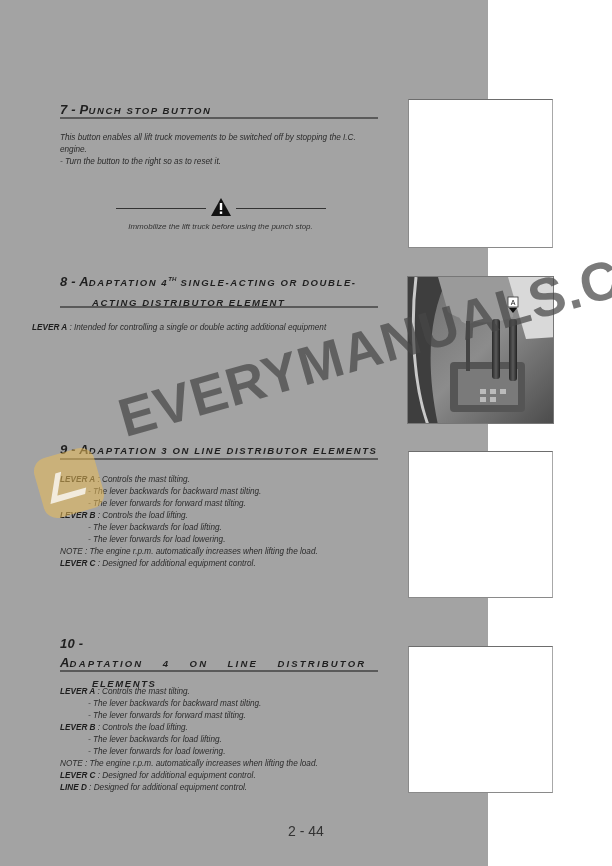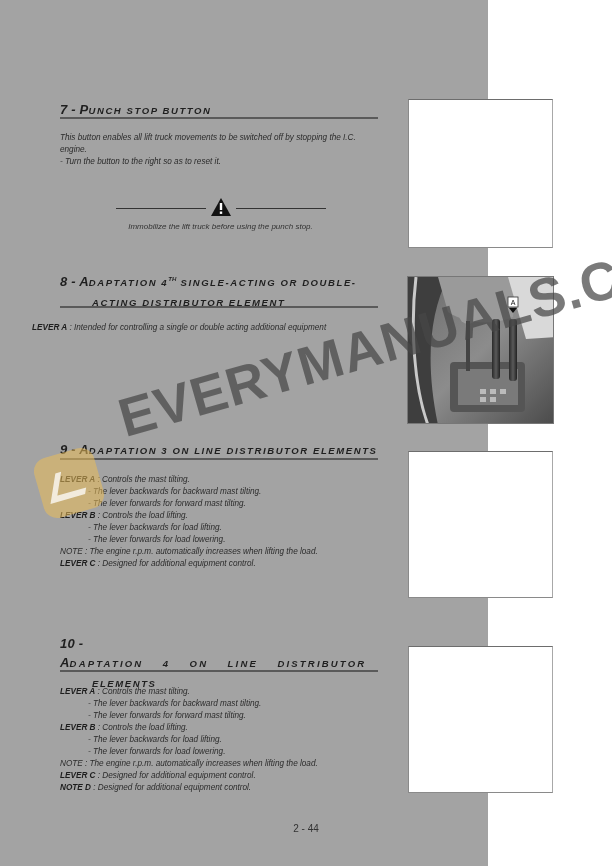--- a/index.html
+++ b/index.html
@@ -27,21 +27,21 @@
   .warn .tri { position: absolute; left: 103px; top: 0; width: 20px; height: 18px; }
   .warn .caption { position: absolute; left: 0; top: 24px; width: 225px; text-align: center;
                    font-size: 8px; font-style: italic; color: #333; }
 
   .figbox { position: absolute; left: 408px; width: 145px; border: 1.5px solid #8a8a8a;
             border-top-color: #6d6d6d; border-right-color: #a8a8a8; background: #fff; box-sizing: border-box; }
   .photo { position: absolute; left: 407px; top: 276px; width: 147px; height: 148px; overflow: hidden;
            border: 1px solid #777; box-sizing: border-box; }
 
   .page-num { position: absolute; left: 0; width: 612px; top: 823px; text-align: center;
-              font-size: 10px; color: #333; }
+              font-size: 14px; color: #333; }
 
   .wm { position: absolute; left: 80px; top: 300px; width: 470px; height: 200px; pointer-events: none; }
   .wm-text { position: absolute; left: 40px; top: 88px; font-family: "Liberation Sans", sans-serif;
              font-weight: bold; font-size: 54px; letter-spacing: 1px; color: rgba(70,70,70,0.72);
              transform: rotate(-16deg); transform-origin: left center; white-space: nowrap; }
   .wm-logo { position: absolute; left: 38px; top: 452px; width: 62px; height: 62px; border-radius: 14px;
              background: rgba(235,190,90,0.55); transform: rotate(-16deg); pointer-events: none; }
   .wm-logo .arrow { position: absolute; left: 14px; top: 18px; width: 30px; height: 22px;
                     border-left: 6px solid rgba(255,255,255,0.75); border-bottom: 6px solid rgba(255,255,255,0.75);
                     transform: skewX(-25deg); }
@@ -156,21 +156,21 @@
 
   <div class="body-text" style="top:686px;">
     <p><span class="b">LEVER A</span><span> : Controls the mast tilting.</span></p>
     <p class="sub"><span>- The lever backwards for backward mast tilting.</span></p>
     <p class="sub"><span>- The lever forwards for forward mast tilting.</span></p>
     <p><span class="b">LEVER B</span><span> : Controls the load lifting.</span></p>
     <p class="sub"><span>- The lever backwards for load lifting.</span></p>
     <p class="sub"><span>- The lever forwards for load lowering.</span></p>
     <p><span>NOTE : The engine r.p.m. automatically increases when lifting the load.</span></p>
     <p><span class="b">LEVER C</span><span> : Designed for additional equipment control.</span></p>
-    <p><span class="b">NOTE D</span><span> : Designed for additional equipment control.</span></p>
+    <p><span class="b">LINE D</span><span> : Designed for additional equipment control.</span></p>
   </div>
 
   <div class="figbox" style="top:646px; height:147px;"></div>
 
   <div class="page-num">2 - 44</div>
 
   <div class="wm-logo">
       <div class="arrow"></div>
     </div>
   <div class="wm">

